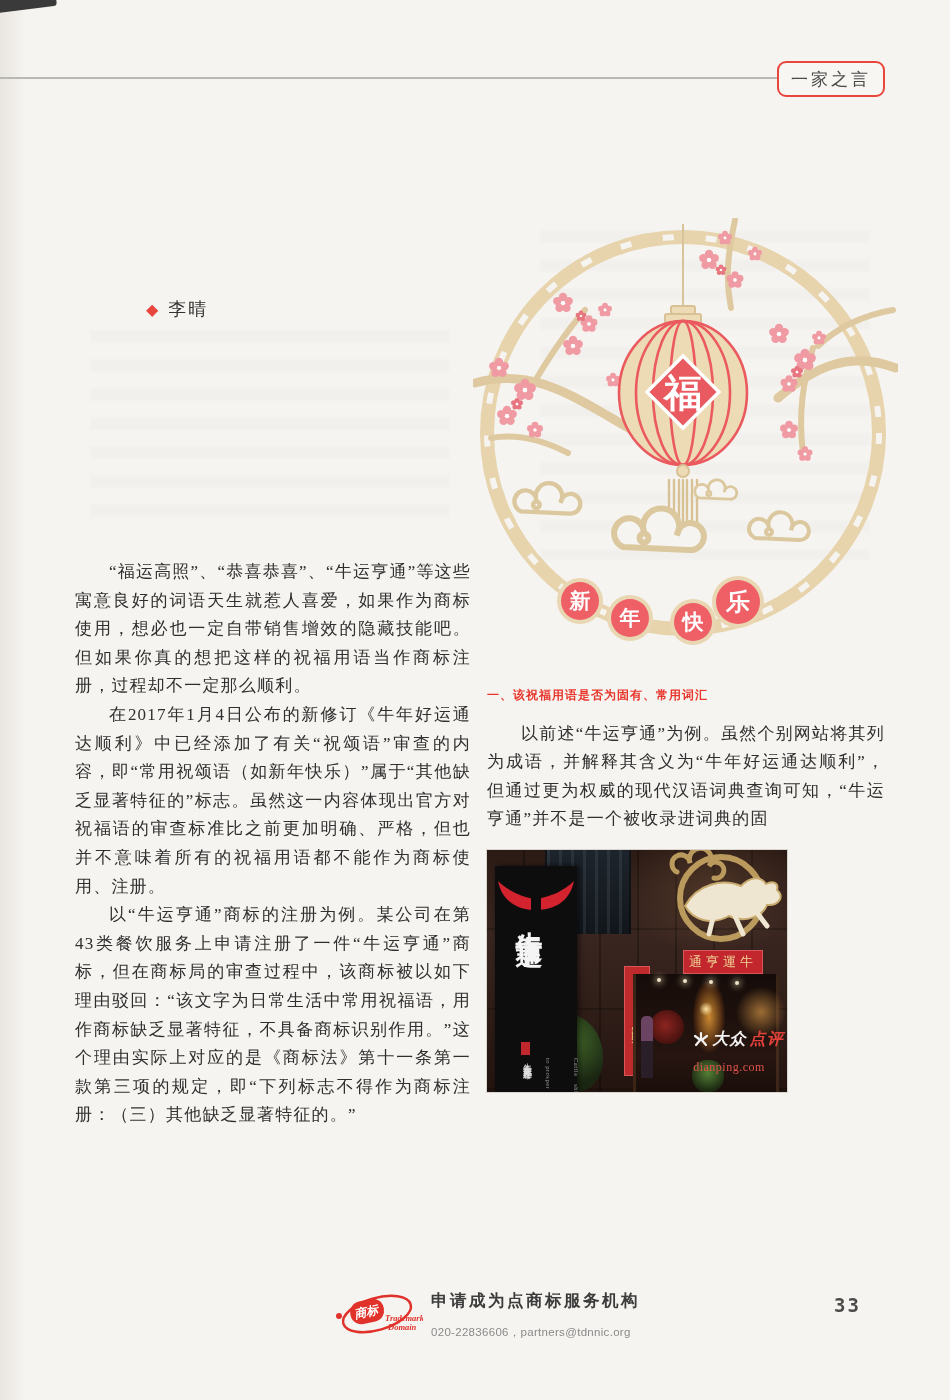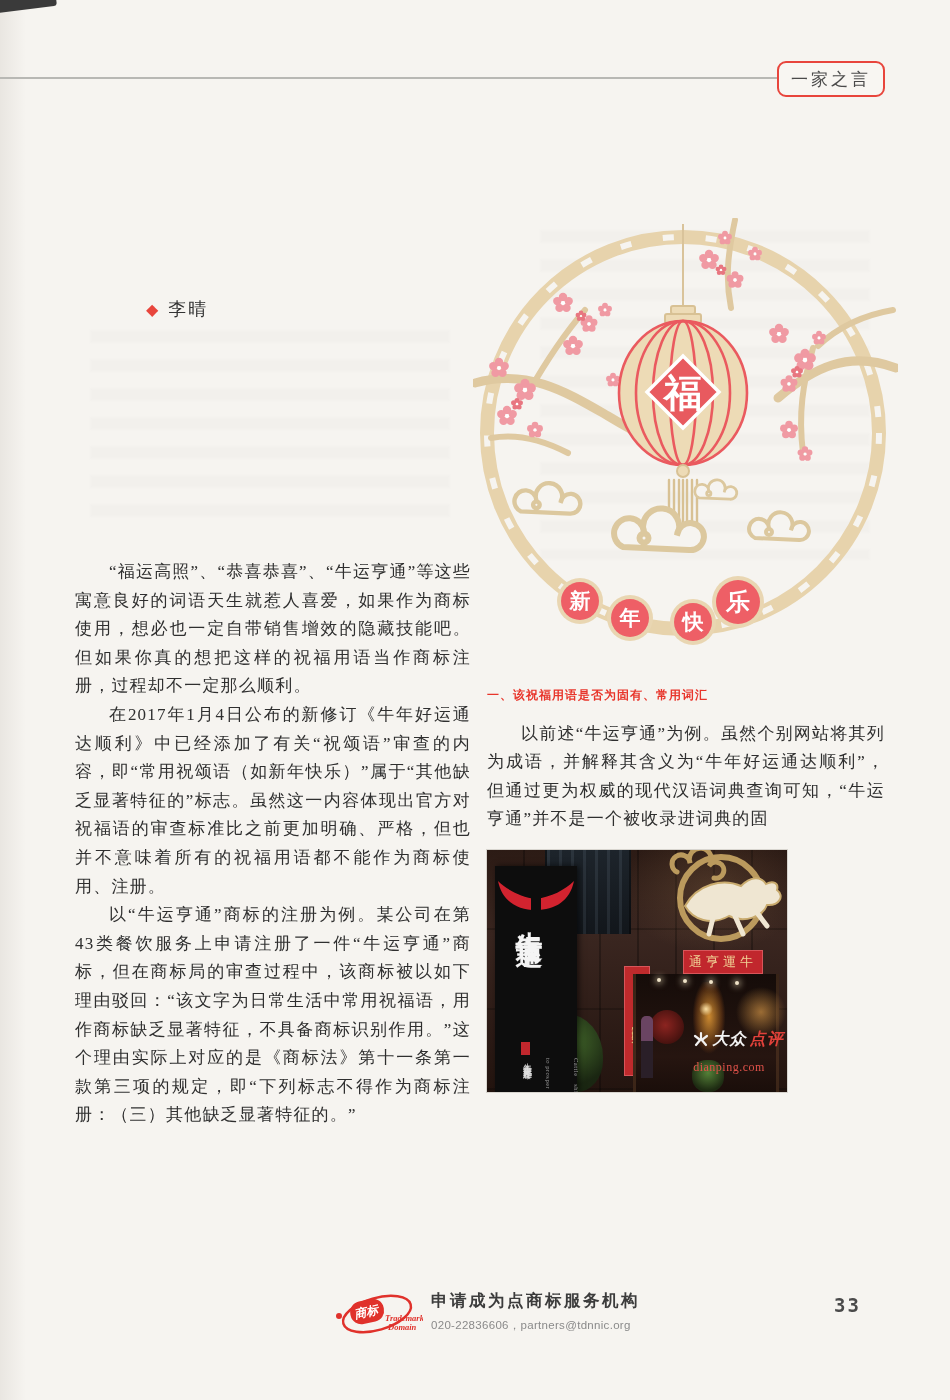--- a/index.html
+++ b/index.html
@@ -106,21 +106,21 @@
   .watermark{position:absolute;right:3px;bottom:10px;}
   .wm-row{display:flex;align-items:center;justify-content:flex-end;gap:3px;}
   .wm-zh1{color:#f2f2f2;font-size:16px;font-style:italic;font-weight:bold;}
   .wm-zh2{color:#e0413a;font-size:16px;font-style:italic;font-weight:bold;}
   .wm-domain{color:#e0524a;font-size:12px;letter-spacing:.5px;}
 
   
   .footer{position:absolute;left:335px;top:1290px;display:flex;align-items:flex-start;gap:8px;}
   .footer-text .l1{font-size:16.5px;font-weight:bold;color:#3c3c3c;letter-spacing:2.5px;
     font-family:"Liberation Sans","DejaVu Sans",sans-serif;}
-  .footer-text .l2{font-size:11.5px;color:#8a8a8a;margin-top:6px;letter-spacing:.3px;
+  .footer-text .l2{font-size:11.5px;color:#8a8a8a;margin-top:13px;letter-spacing:.3px;
     font-family:"Liberation Sans","DejaVu Sans",sans-serif;}
   .page-number{position:absolute;left:834px;top:1294px;font-size:19px;font-weight:bold;color:#4a4a4a;
     letter-spacing:2px;font-family:"DejaVu Sans Mono","Liberation Mono",monospace;}
 </style>
 </head>
 <body>
 
 <div class="page">
 
   <div class="corner-mark"></div>

